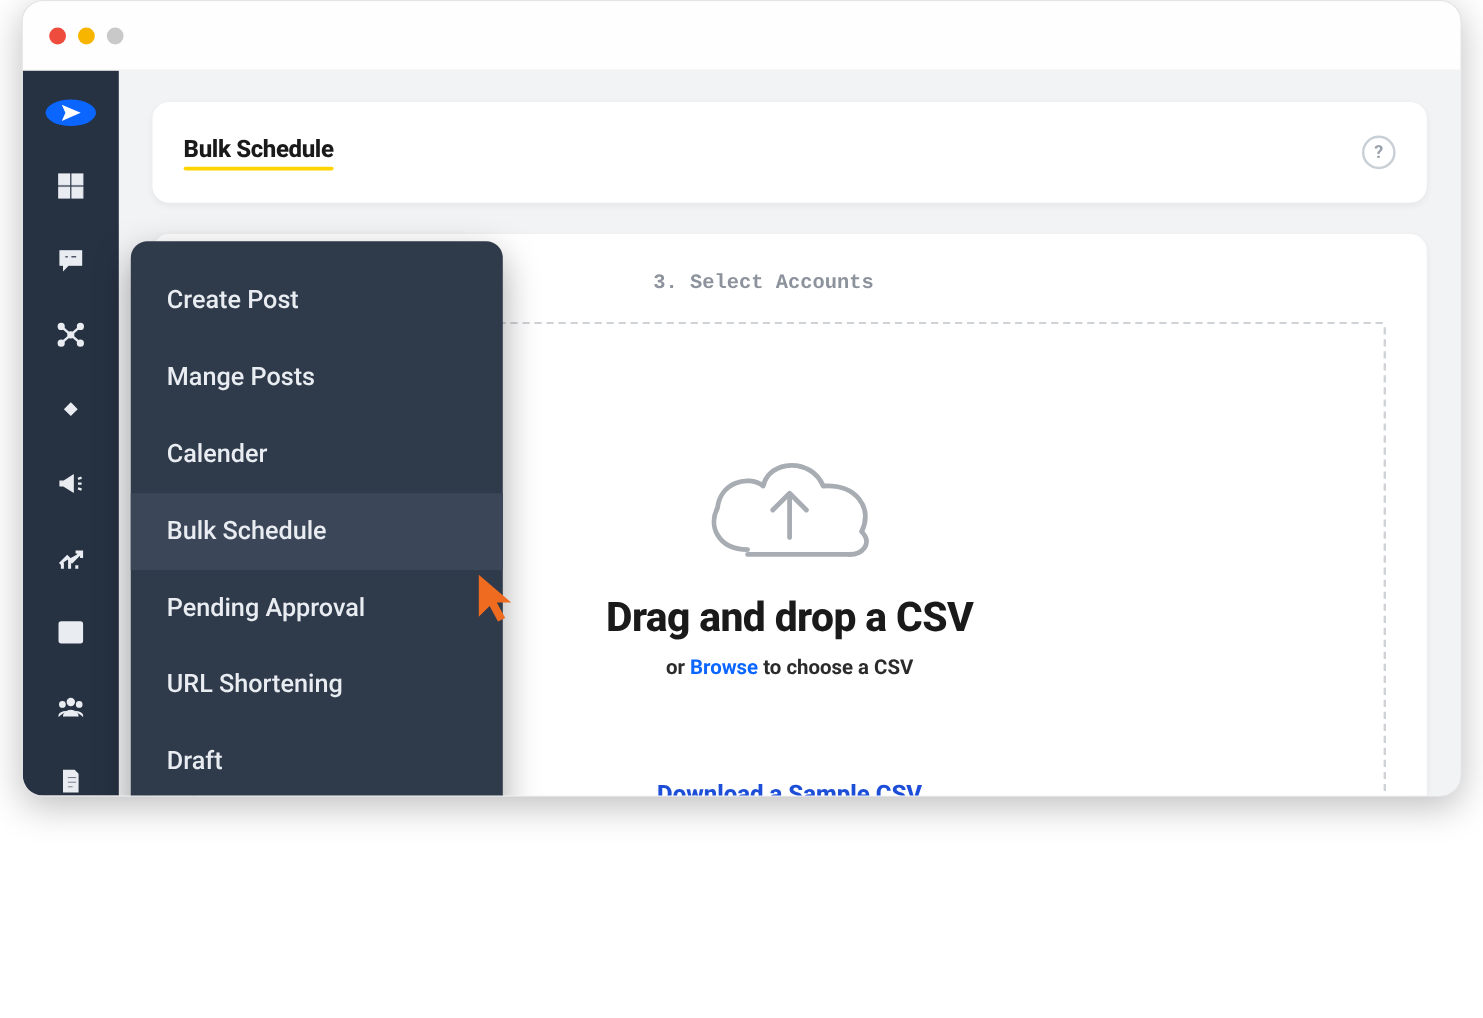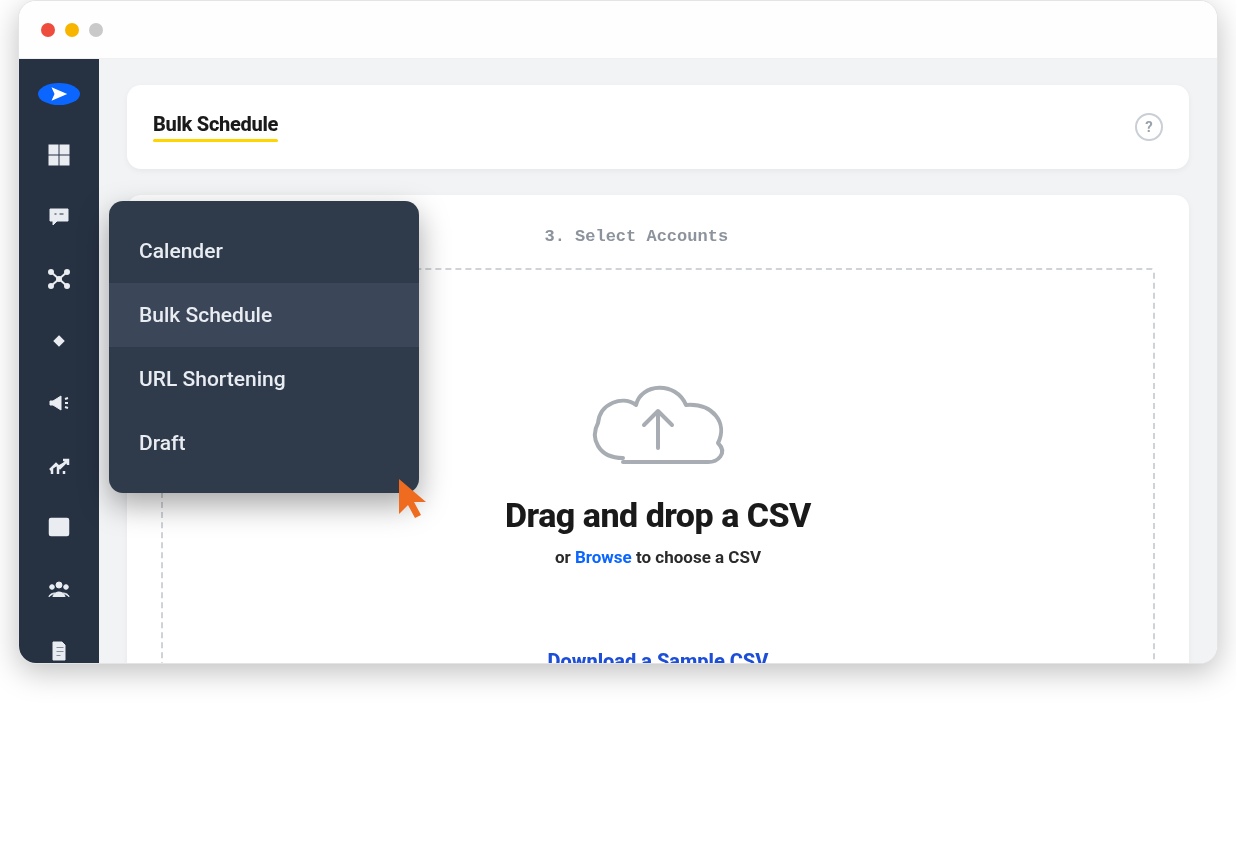--- a/index.html
+++ b/index.html
@@ -300,22 +300,25 @@
           <div class="sub">
             <span>or </span><span class="browse">Browse</span><span> to choose a CSV</span>
           </div>
           <div class="sample">Download a Sample CSV</div>
         </div>
       </div>
     </div>
   </div>
 
   <div class="submenu" id="submenu">
+      <div class="submenu-item">Create Post</div>
+      <div class="submenu-item">Mange Posts</div>
       <div class="submenu-item">Calender</div>
       <div class="submenu-item active">Bulk Schedule</div>
+      <div class="submenu-item">Pending Approval</div>
       <div class="submenu-item">URL Shortening</div>
       <div class="submenu-item">Draft</div>
     </div>
 
   <svg class="cursor-arrow" width="40" height="44" viewBox="0 0 40 44">
     <path d="M5 3 L5 38 L14 29 L21 42 L27 39 L20 26 L32 26 Z" fill="#ef6b1f"></path>
   </svg>
 
 </div>
 

